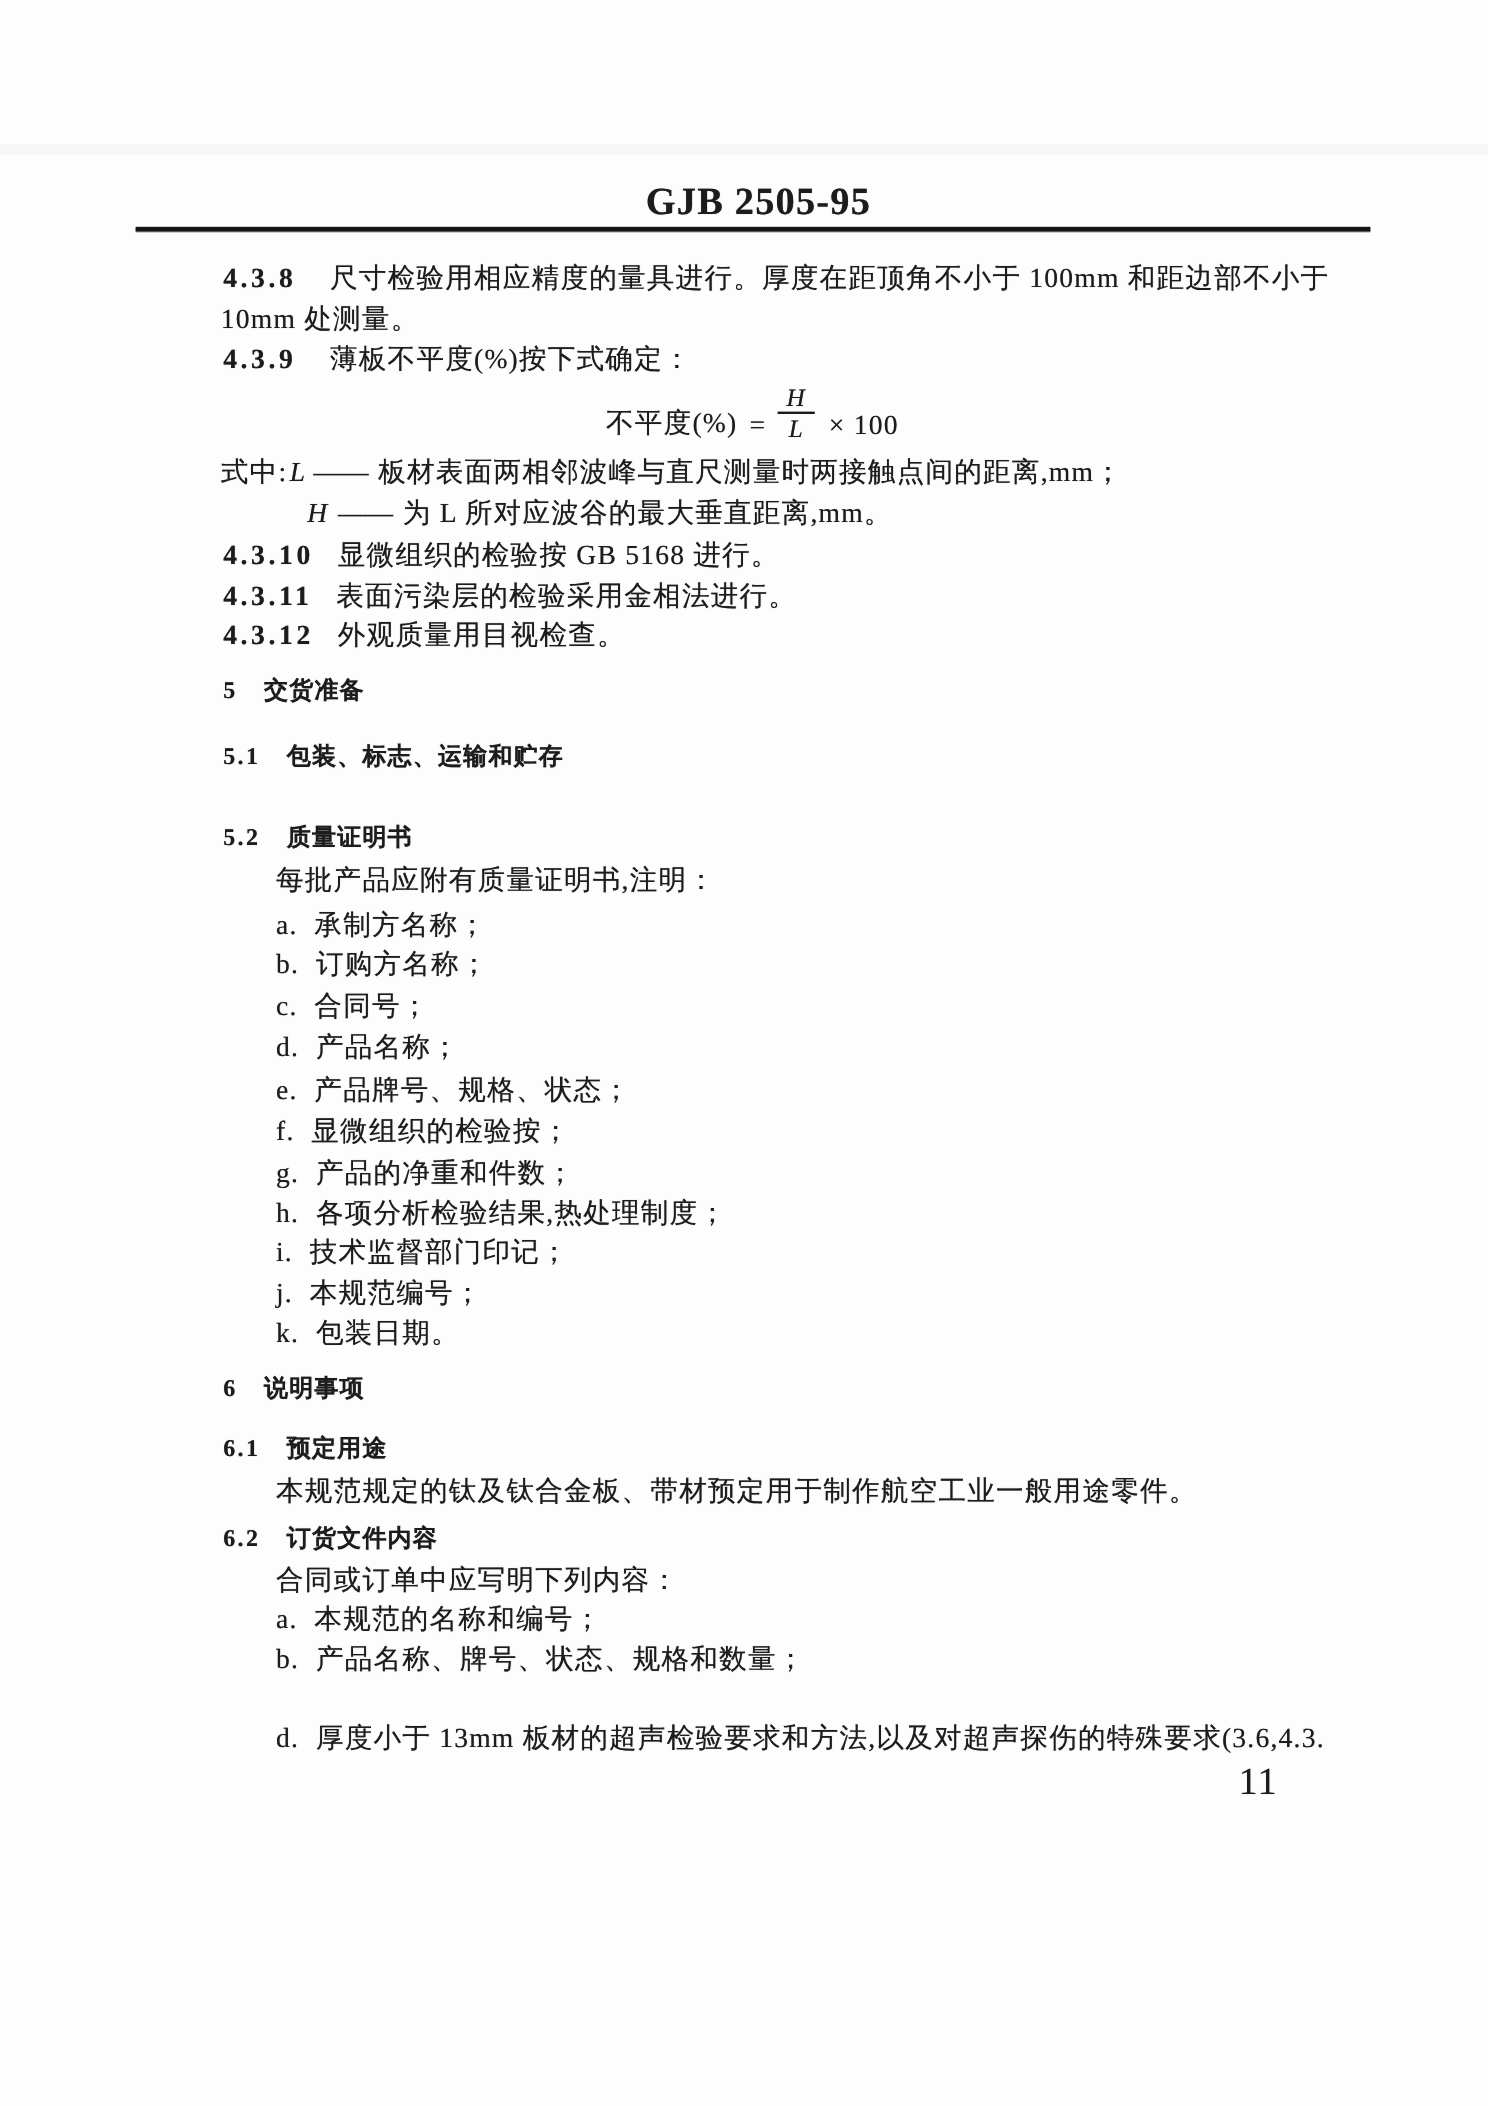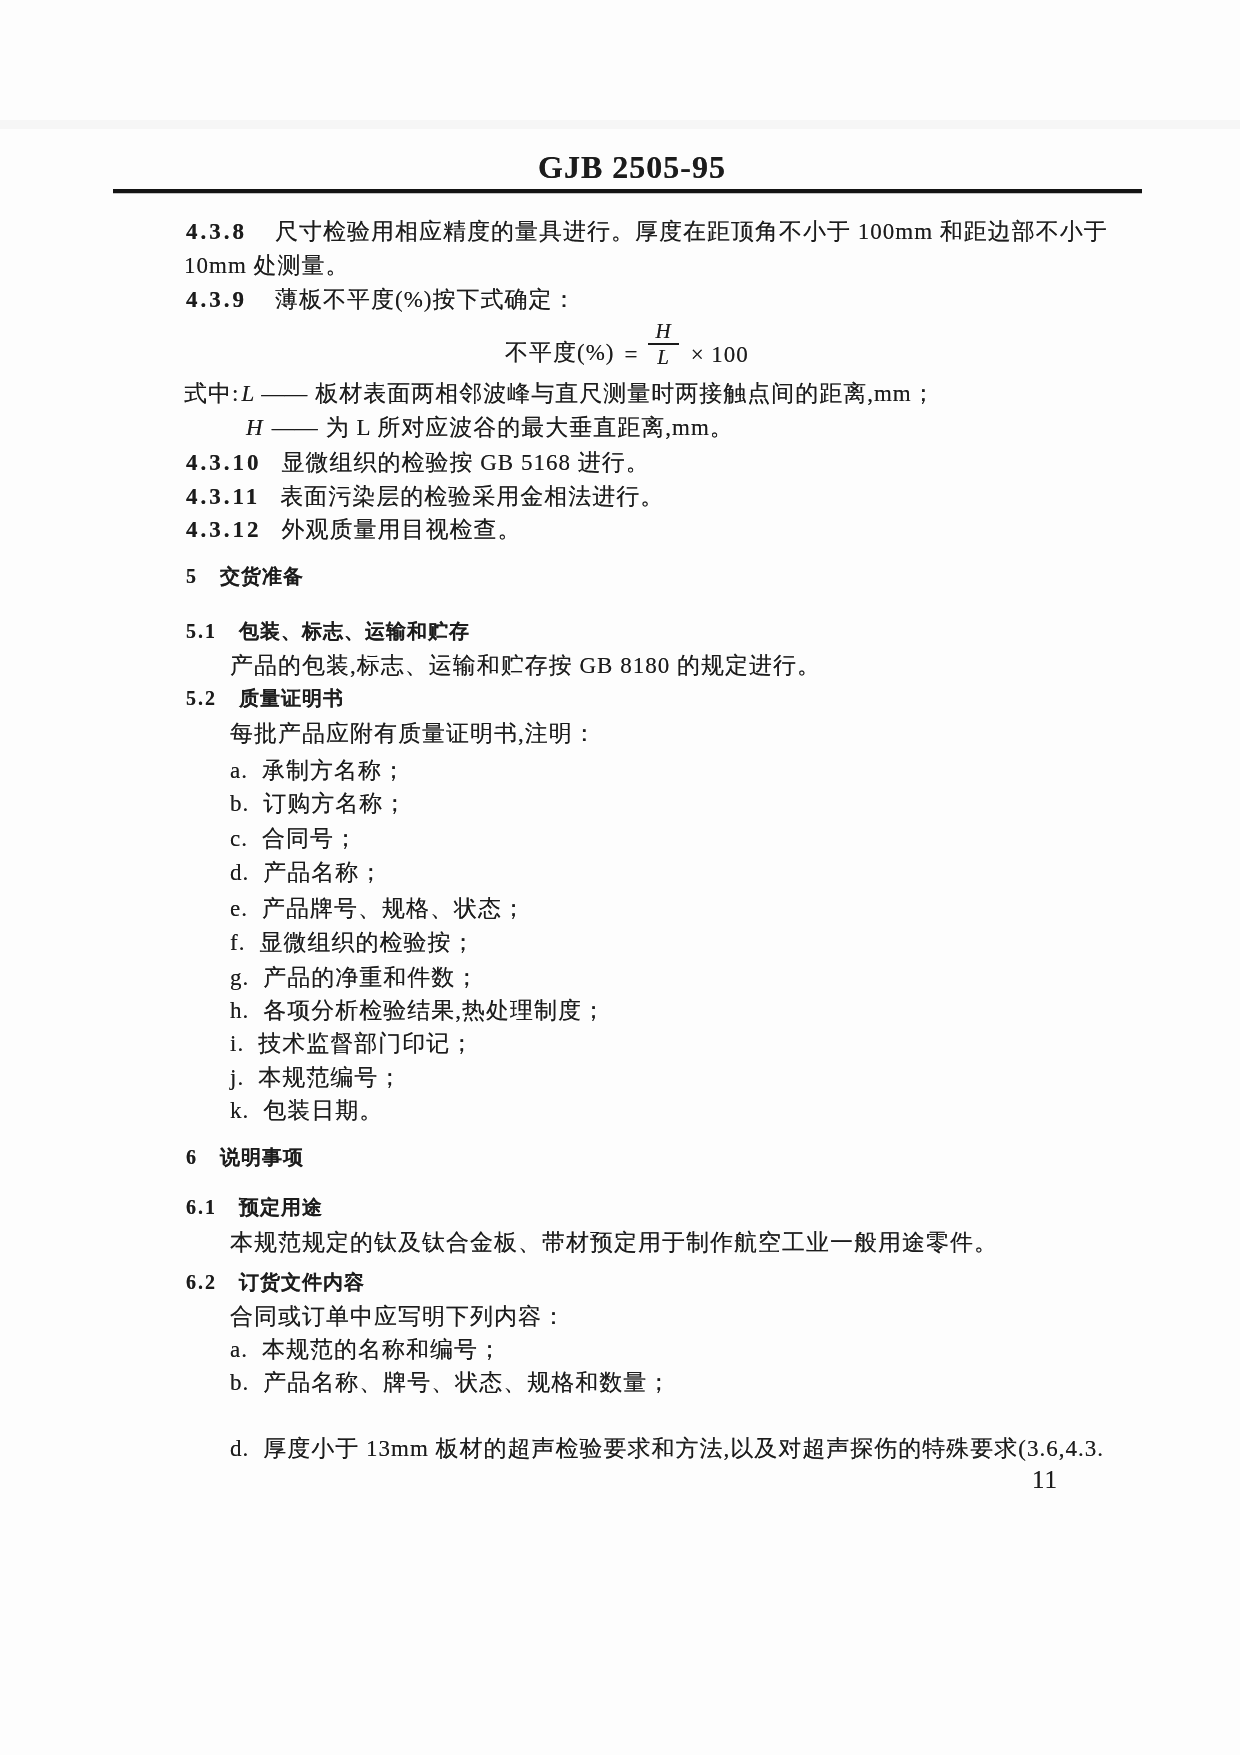--- a/index.html
+++ b/index.html
@@ -72,24 +72,24 @@
     display:inline-flex;flex-direction:column;align-items:center;
     font-size:21px;line-height:1.05;
     font-style:italic;
   }
   .frac .fr-num{padding:0 7px 1px 7px;border-bottom:2px solid #1a1a1a;}
   .frac .fr-den{padding-top:1px;}
   .mult{margin-left:12px;}
   .var{font-style:italic;}
   .where-l .var{margin:0 6px 0 2px;}
   .dash{letter-spacing:0;margin-right:8px;}
-  .where-h{margin-left:0;}
+  .where-h{margin-left:10px;}
   .page-number{
     position:absolute;left:1032px;top:1466px;
-    font-size:25px;letter-spacing:1px;
+    font-size:32px;letter-spacing:1px;
     text-shadow:0 0 0.6px rgba(25,25,25,0.65);
   }
 </style>
 </head>
 <body>
 
 <div class="page">
 
   <div class="scan-band"></div>
 
@@ -132,21 +132,20 @@
     <span class="num" style="margin-right:20px">4.3.12</span><span>外观质量用目视检查。</span>
   </div>
 
   <div class="line heading" style="top:565px">
     <span class="num">5</span><span>交货准备</span>
   </div>
 
   <div class="line heading" style="top:620px">
     <span class="num">5.1</span><span>包装、标志、运输和贮存</span>
   </div>
-  <div class="line indent" style="top:653px">产品的包装,标志、运输和贮存按 GB 8180 的规定进行。</div>
 
   <div class="line heading" style="top:687px">
     <span class="num">5.2</span><span>质量证明书</span>
   </div>
   <div class="line indent" style="top:721px">每批产品应附有质量证明书,注明：</div>
 
   <div class="line indent" style="top:758px">
     <span class="label">a.</span><span>承制方名称；</span>
   </div>
   <div class="line indent" style="top:791px">

